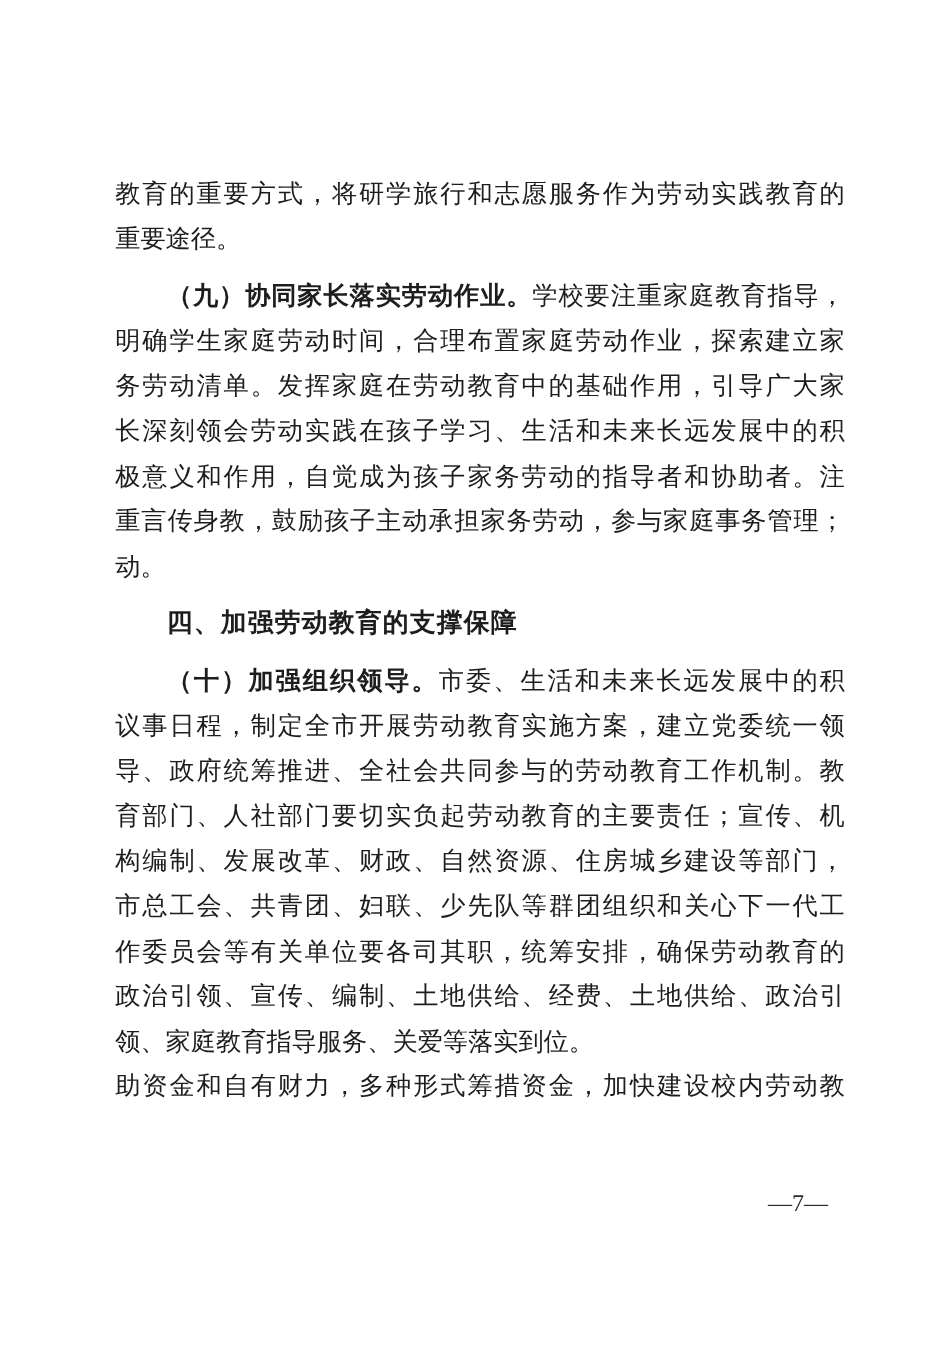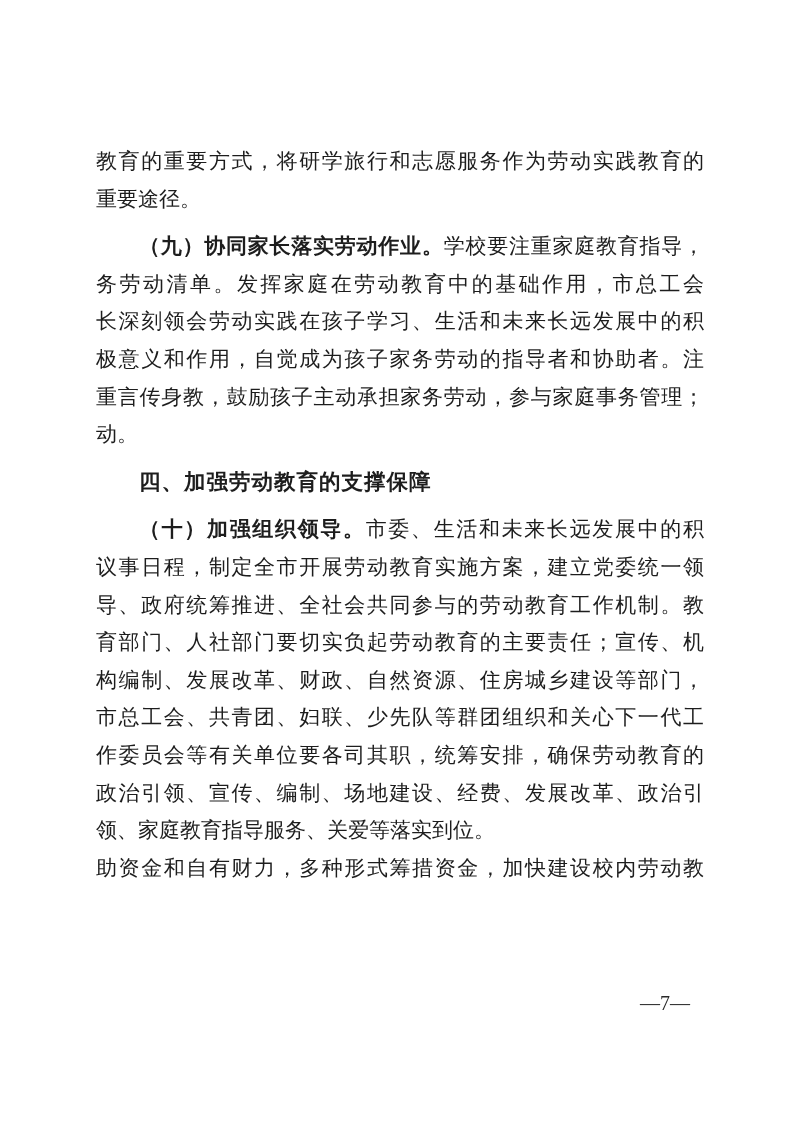--- a/index.html
+++ b/index.html
@@ -62,31 +62,32 @@
   }
 </style>
 </head>
 <body>
 
 <div class="page">
   <div class="doc-body">
       <div class="line just"><span class="reg">教育的重要方式，将研学旅行和志愿服务作为劳动实践教育的</span></div>
       <div class="line"><span class="reg">重要途径。</span></div>
       <div class="line just indent"><span class="bold">（九）协同家长落实劳动作业。</span><span class="reg">学校要注重家庭教育指导，</span></div>
-      <div class="line just"><span class="reg">务劳动清单。发挥家庭在劳动教育中的基础作用，市总工会</span></div>
+      <div class="line just"><span class="reg">明确学生家庭劳动时间，合理布置家庭劳动作业，探索建立家</span></div>
+      <div class="line just"><span class="reg">务劳动清单。发挥家庭在劳动教育中的基础作用，引导广大家</span></div>
       <div class="line just"><span class="reg">长深刻领会劳动实践在孩子学习、生活和未来长远发展中的积</span></div>
       <div class="line just"><span class="reg">极意义和作用，自觉成为孩子家务劳动的指导者和协助者。注</span></div>
       <div class="line just"><span class="reg">重言传身教，鼓励孩子主动承担家务劳动，参与家庭事务管理；</span></div>
       <div class="line"><span class="reg">动。</span></div>
       <div class="line indent heading"><span class="bold">四、加强劳动教育的支撑保障</span></div>
       <div class="line just indent"><span class="bold">（十）加强组织领导。</span><span class="reg">市委、生活和未来长远发展中的积</span></div>
       <div class="line just"><span class="reg">议事日程，制定全市开展劳动教育实施方案，建立党委统一领</span></div>
       <div class="line just"><span class="reg">导、政府统筹推进、全社会共同参与的劳动教育工作机制。教</span></div>
       <div class="line just"><span class="reg">育部门、人社部门要切实负起劳动教育的主要责任；宣传、机</span></div>
       <div class="line just"><span class="reg">构编制、发展改革、财政、自然资源、住房城乡建设等部门，</span></div>
       <div class="line just"><span class="reg">市总工会、共青团、妇联、少先队等群团组织和关心下一代工</span></div>
       <div class="line just"><span class="reg">作委员会等有关单位要各司其职，统筹安排，确保劳动教育的</span></div>
-      <div class="line just"><span class="reg">政治引领、宣传、编制、场地建设、经费、发展改革、政治引</span></div>
+      <div class="line just"><span class="reg">政治引领、宣传、编制、土地供给、经费、土地供给、政治引</span></div>
       <div class="line"><span class="reg">领、家庭教育指导服务、关爱等落实到位。</span></div>
       <div class="line just"><span class="reg">助资金和自有财力，多种形式筹措资金，加快建设校内劳动教</span></div>
     </div>
   <div class="page-number">—7—</div>
 </div>
 
 </body></html>

